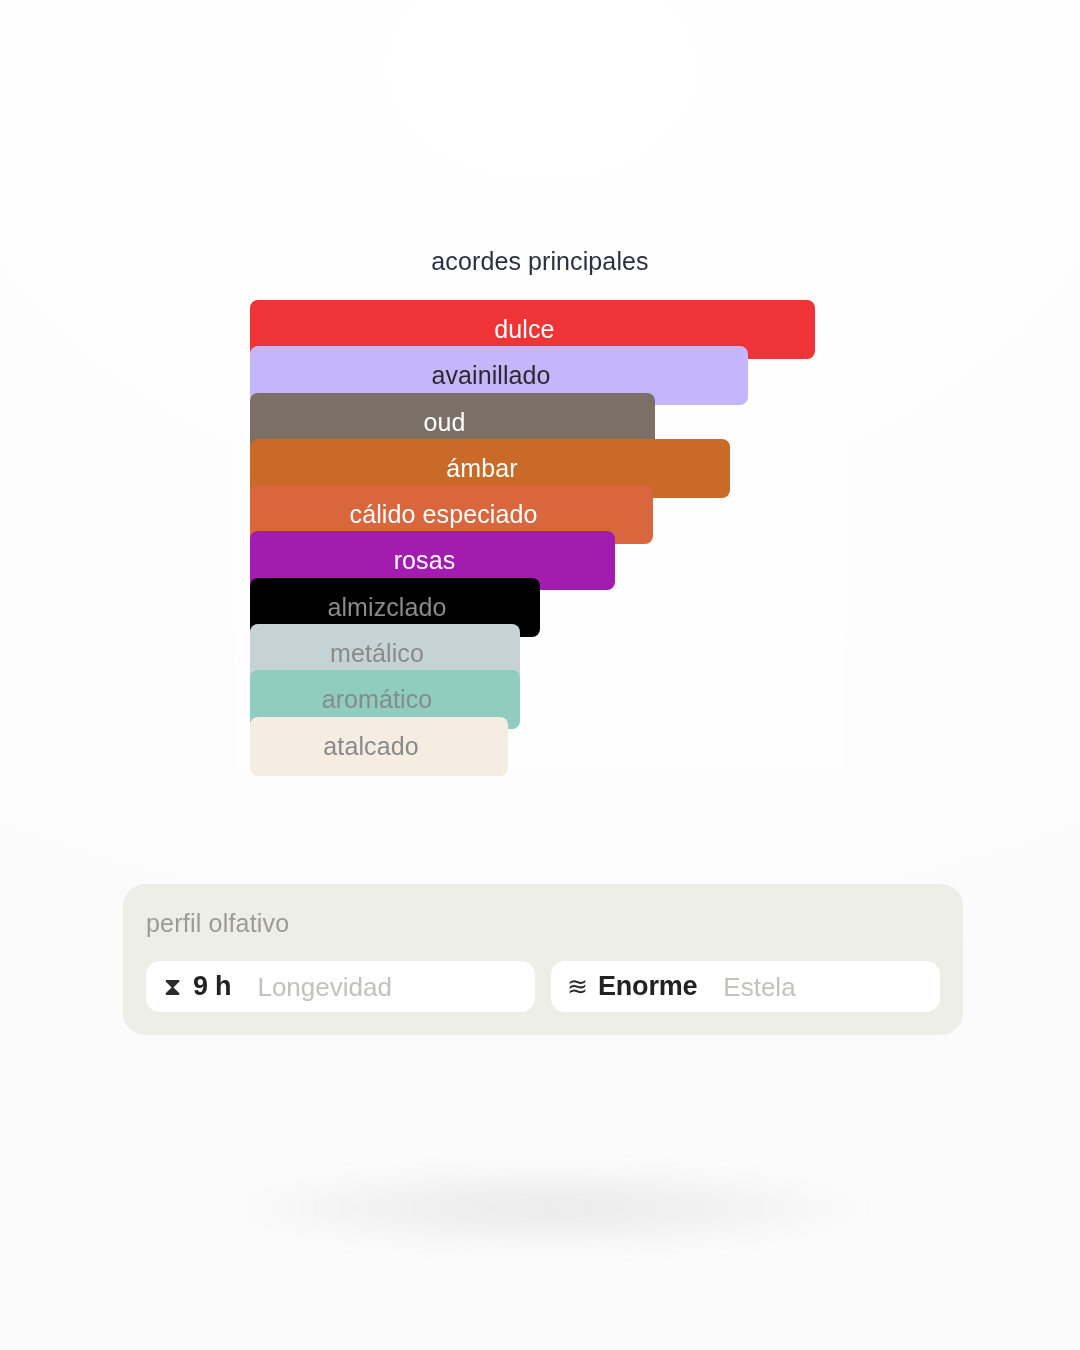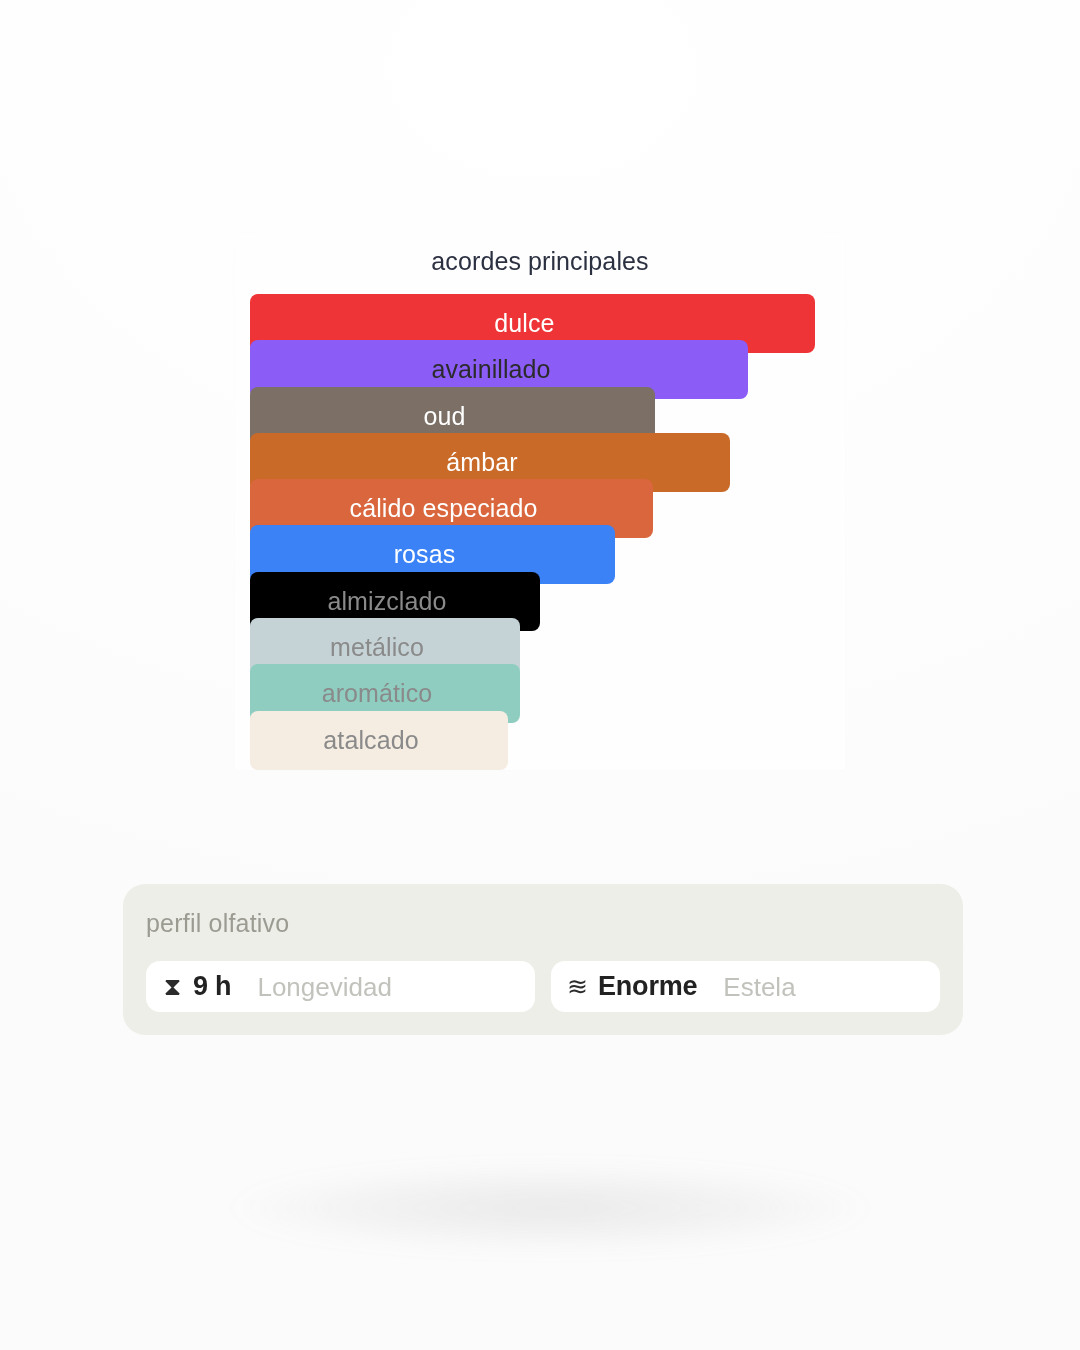--- a/index.html
+++ b/index.html
@@ -71,21 +71,21 @@
   }
 
   .bar-row {
     position: relative;
     height: 46.3px;
   }
 
   .bar {
     position: absolute;
     left: 0;
-    top: 2px;
+    top: 8px;
     height: 59px;
     border-radius: 8px;
     display: flex;
     align-items: center;
     justify-content: center;
     box-sizing: border-box;
   }
 
   .bar-label {
     font-size: 25px;
@@ -170,41 +170,41 @@
 
 <div class="accords-card">
   <div class="accords-title">acordes principales</div>
   <div class="bars">
       <div class="bar-row">
         <div class="bar" style="width: 565px; background: rgb(238, 52, 54);">
           <span class="bar-label" style="color: rgb(255, 255, 255);">dulce</span>
         </div>
       </div>
       <div class="bar-row">
-        <div class="bar" style="width: 498px; background: #8b5cf6;">
+        <div class="bar" style="width: 498px; background: #c4b5fd;">
           <span class="bar-label" style="color: rgb(43, 43, 43);">avainillado</span>
         </div>
       </div>
       <div class="bar-row">
         <div class="bar" style="width: 405px; background: rgb(123, 111, 102);">
           <span class="bar-label" style="color: rgb(255, 255, 255);">oud</span>
         </div>
       </div>
       <div class="bar-row">
         <div class="bar" style="width: 480px; background: rgb(201, 106, 40);">
           <span class="bar-label" style="color: rgb(255, 255, 255);">ámbar</span>
         </div>
       </div>
       <div class="bar-row">
         <div class="bar" style="width: 403px; background: rgb(217, 102, 60);">
           <span class="bar-label" style="color: rgb(255, 255, 255);">cálido especiado</span>
         </div>
       </div>
       <div class="bar-row">
-        <div class="bar" style="width: 365px; background: #3b82f6;">
+        <div class="bar" style="width: 365px; background: #a21caf;">
           <span class="bar-label" style="color: rgb(255, 255, 255);">rosas</span>
         </div>
       </div>
       <div class="bar-row">
         <div class="bar" style="width: 290px; background: #000000;">
           <span class="bar-label" style="color: rgb(138, 138, 138);">almizclado</span>
         </div>
       </div>
       <div class="bar-row">
         <div class="bar" style="width: 270px; background: rgb(198, 211, 214);">

